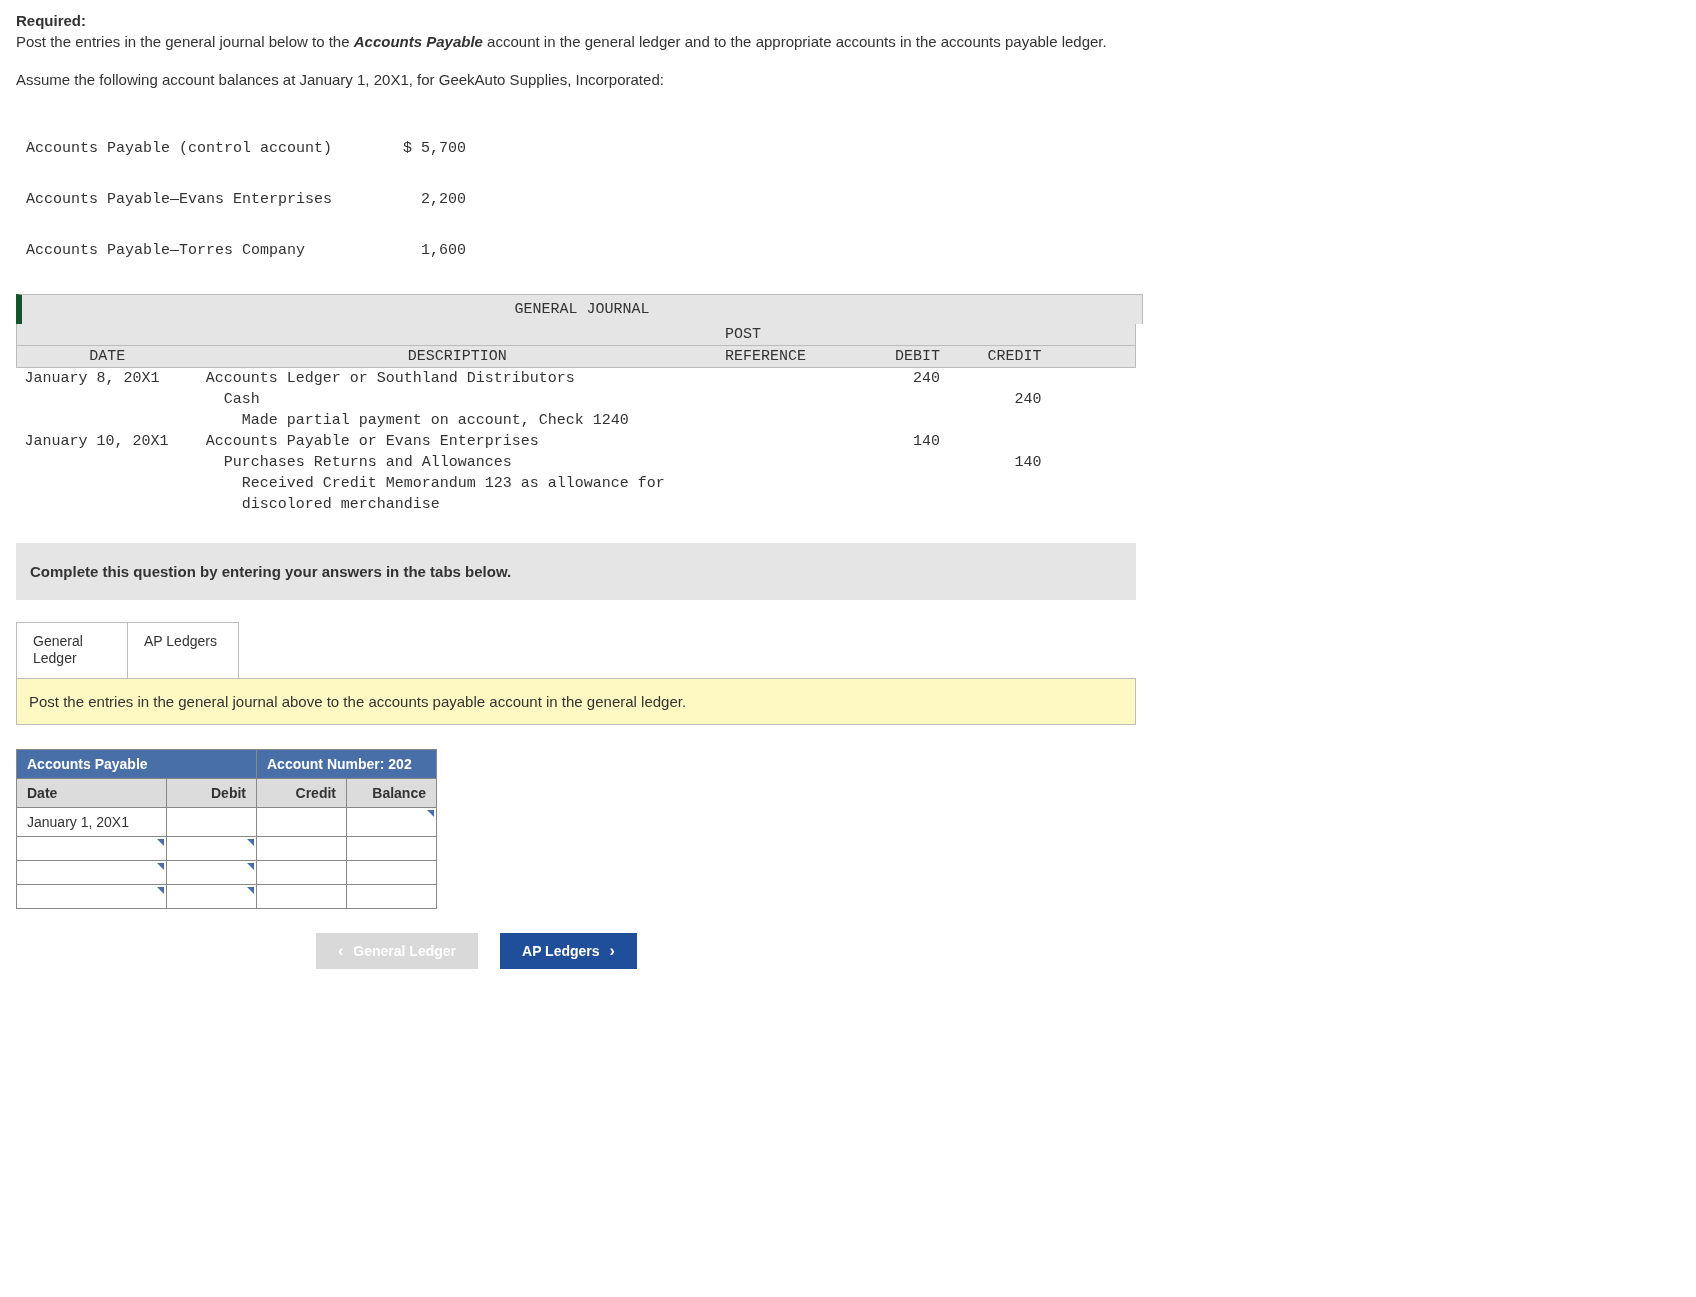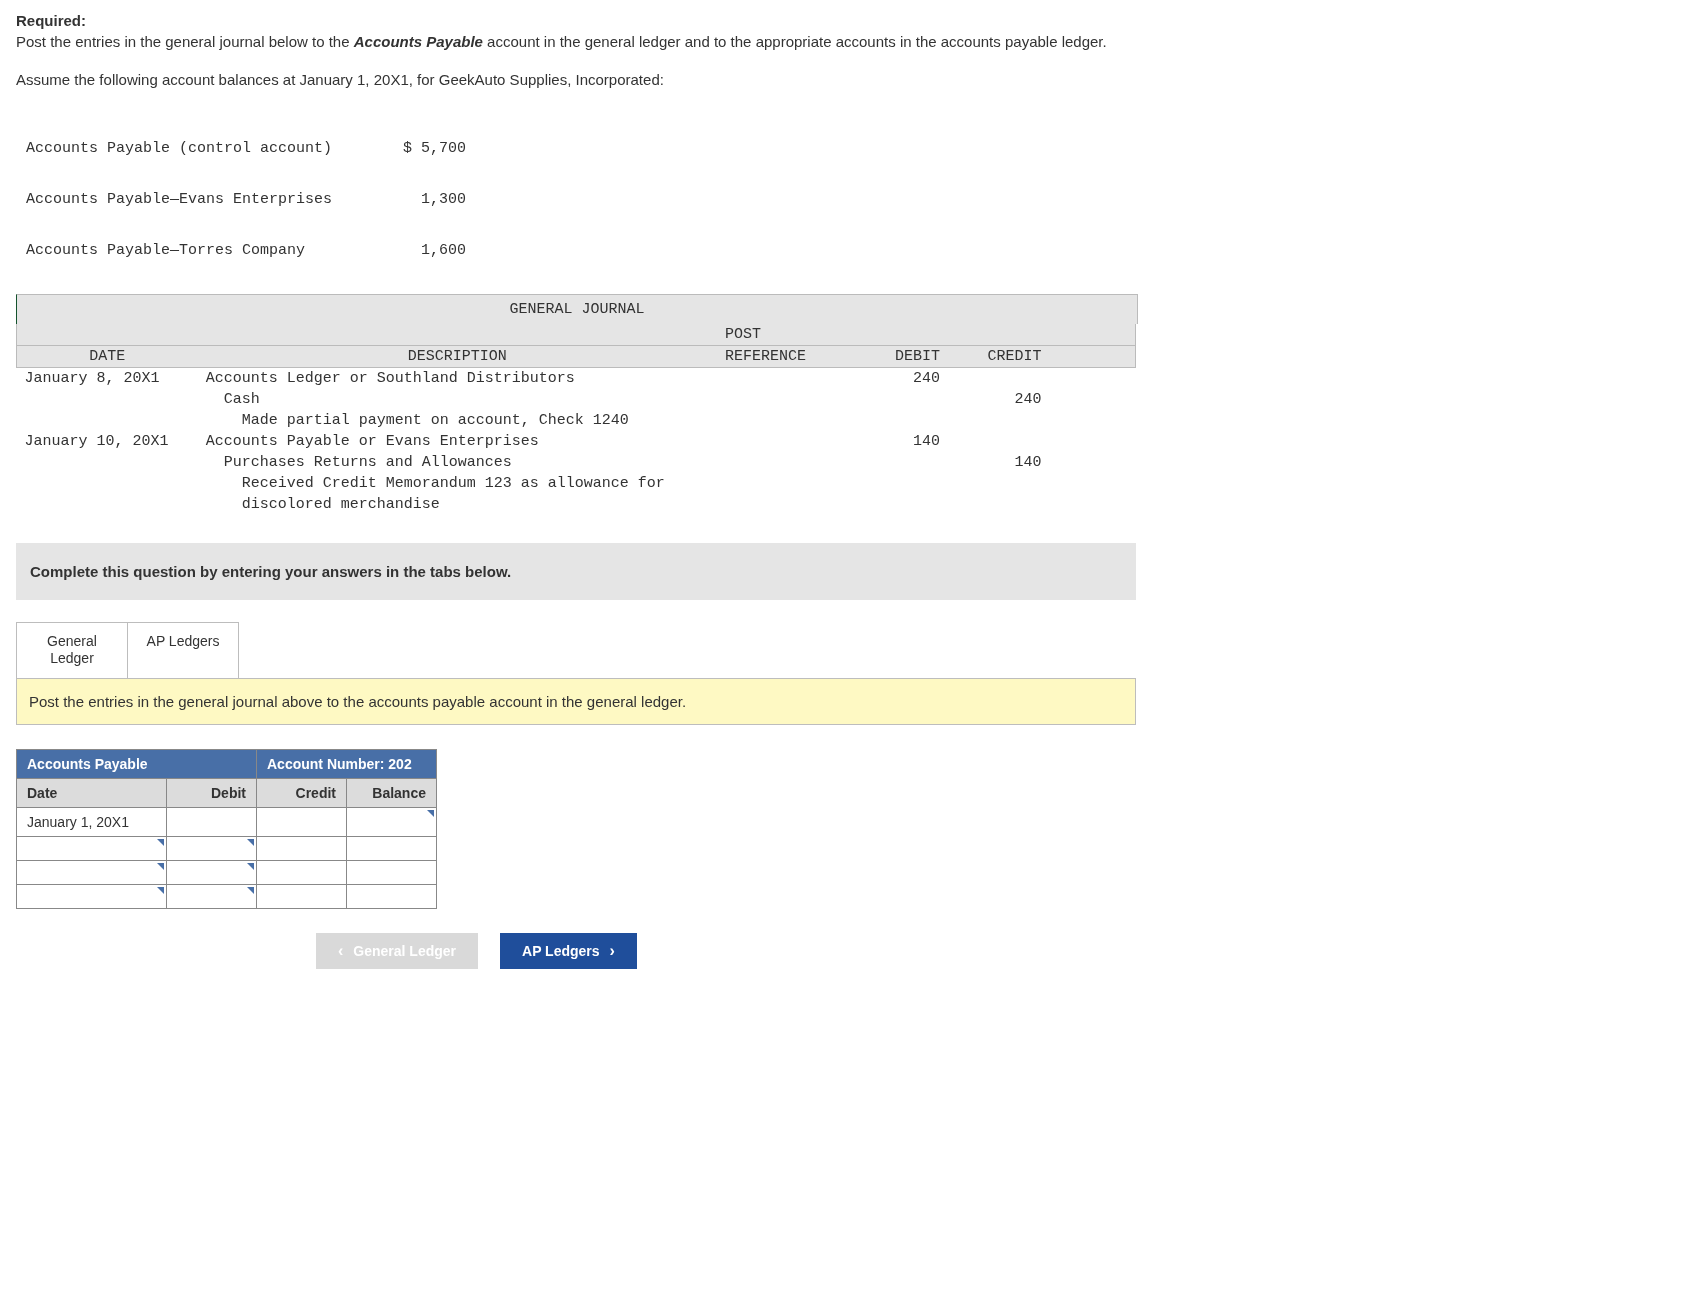--- a/index.html
+++ b/index.html
@@ -25,21 +25,21 @@
   .balances { margin: 0 0 18px 10px; }
   .balances .row { display: flex; }
   .balances .label { width: 360px; }
   .balances .amount { width: 80px; text-align: right; }
 
   
   .journal-wrap { margin-top: 8px; }
   .gj-title-bar {
     background: #e5e5e5;
     border-top: 1px solid #bbb;
-    border-left: 1px solid #14532d;
+    border-left: 6px solid #14532d;
     border-right: 1px solid #bbb;
     text-align: center;
     padding: 6px 0;
     font-family: "Courier New", Courier, monospace;
     width: 1120px;
   }
   table.journal {
     border-collapse: collapse;
     width: 1120px;
     font-family: "Courier New", Courier, monospace;
@@ -82,21 +82,20 @@
   .tab-row { display: flex; }
   .tab {
     border: 1px solid #bdbdbd;
     border-bottom: none;
     padding: 10px 16px;
     font-size: 14px;
     background: #fff;
     cursor: pointer;
     margin-right: 0;
     min-width: 78px;
-    text-align: center;
     line-height: 1.25;
   }
   .tab + .tab { border-left: none; }
   .tab.active { background: #fff; }
   .tab-sub-msg {
     background: #fef9c3;
     border: 1px solid #bdbdbd;
     padding: 14px 12px;
     width: 1120px;
     box-sizing: border-box;
@@ -149,21 +148,21 @@
 <body>
 
 <div class="required-heading">Required:</div>
 <div class="intro-text">
   <span>Post the entries in the general journal below to the </span><span class="ital-bold">Accounts Payable</span><span> account in the general ledger and to the appropriate accounts in the accounts payable ledger.</span>
 </div>
 <div class="assume">Assume the following account balances at January 1, 20X1, for GeekAuto Supplies, Incorporated:</div>
 
 <div class="balances mono">
   <div class="row"><div class="label">Accounts Payable (control account)</div><div class="amount">$ 5,700</div></div>
-  <div class="row"><div class="label">Accounts Payable—Evans Enterprises</div><div class="amount">1,300</div></div>
+  <div class="row"><div class="label">Accounts Payable—Evans Enterprises</div><div class="amount">2,200</div></div>
   <div class="row"><div class="label">Accounts Payable—Torres Company</div><div class="amount">1,600</div></div>
 </div>
 
 <div class="journal-wrap">
   <div class="gj-title-bar">GENERAL JOURNAL</div>
   <table class="journal">
     <thead>
       <tr>
         <th class="col-date"></th>
         <th class="col-desc"></th>

